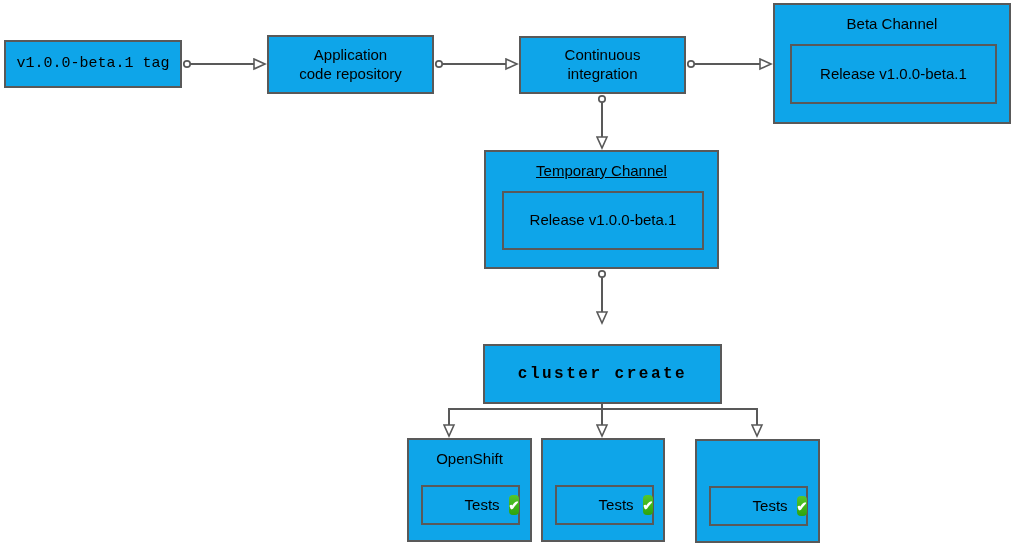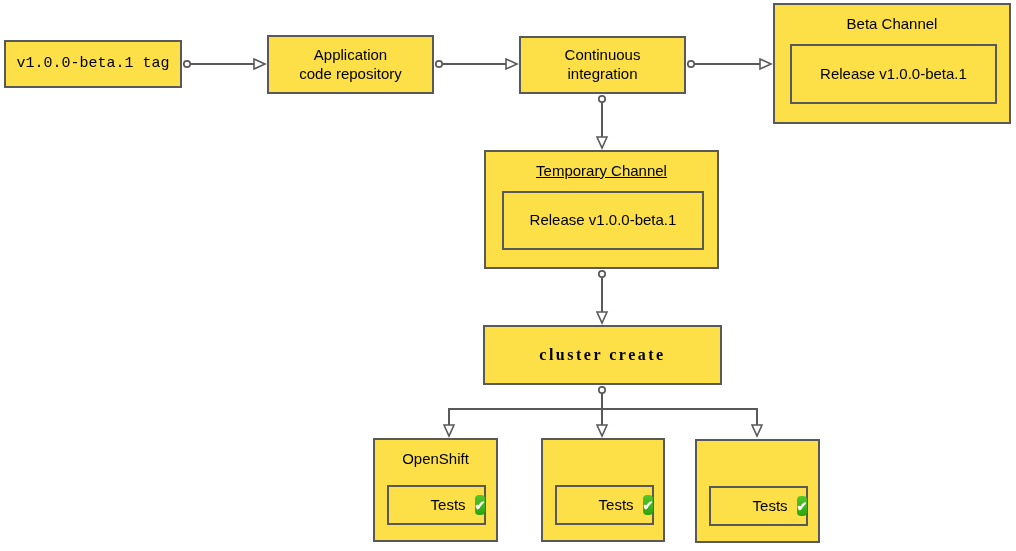--- a/index.html
+++ b/index.html
@@ -19,41 +19,42 @@
   .edges {
     position: absolute;
     left: 0; top: 0;
     width: 1016px;
     height: 551px;
   }
   .node {
     position: absolute;
     box-sizing: border-box;
     border: 2px solid #595959;
-    background: #fde047;
+    background: #0ea5e9;
   }
   .leaf {
     display: flex;
     align-items: center;
     justify-content: center;
     text-align: center;
     font-size: 15px;
     line-height: 1.25;
   }
   .group-title {
     display: block;
     text-align: center;
     font-size: 15px;
     padding-top: 10px;
   }
   .mono {
-    font-family: Liberation Serif, serif;
+    font-family: Liberation Mono, monospace;
     font-weight: bold;
     font-size: 16px;
     letter-spacing: 2.5px;
+    margin-top: 19px;
   }
   .tests-inner {
     gap: 9px;
     padding-left: 43px;
   }
   .check-badge {
     display: inline-flex;
     align-items: center;
     justify-content: center;
     width: 20px;
@@ -67,21 +68,21 @@
   }
   
   #node-tag        { left: 4px;   top: 40px;  width: 178px; height: 48px; font-family: Liberation Mono, monospace; }
   #node-repo       { left: 267px; top: 35px;  width: 167px; height: 59px; padding: 0 28px; }
   #node-ci         { left: 519px; top: 36px;  width: 167px; height: 58px; padding: 0 28px; }
   #group-beta      { left: 773px; top: 3px;   width: 238px; height: 121px; }
   #node-beta-release   { left: 15px; top: 39px; width: 207px; height: 60px; }
   #group-temp      { left: 484px; top: 150px; width: 235px; height: 119px; text-decoration: underline; }
   #node-temp-release   { left: 16px; top: 39px; width: 202px; height: 59px; }
   #node-cluster    { left: 483px; top: 325px; width: 239px; height: 60px; }
-  #group-openshift { left: 373px; top: 438px; width: 125px; height: 104px; }
+  #group-openshift { left: 407px; top: 438px; width: 125px; height: 104px; }
   #group-kurl      { left: 541px; top: 438px; width: 124px; height: 104px; }
   #group-eks       { left: 695px; top: 439px; width: 125px; height: 104px; }
   .tests-box       { left: 12px;  top: 45px;  width: 99px;  height: 40px; }
 </style>
 </head>
 <body>
 
 <div class="canvas">
 
   <svg class="edges" viewBox="0 0 1016 551" xmlns="http://www.w3.org/2000/svg">

